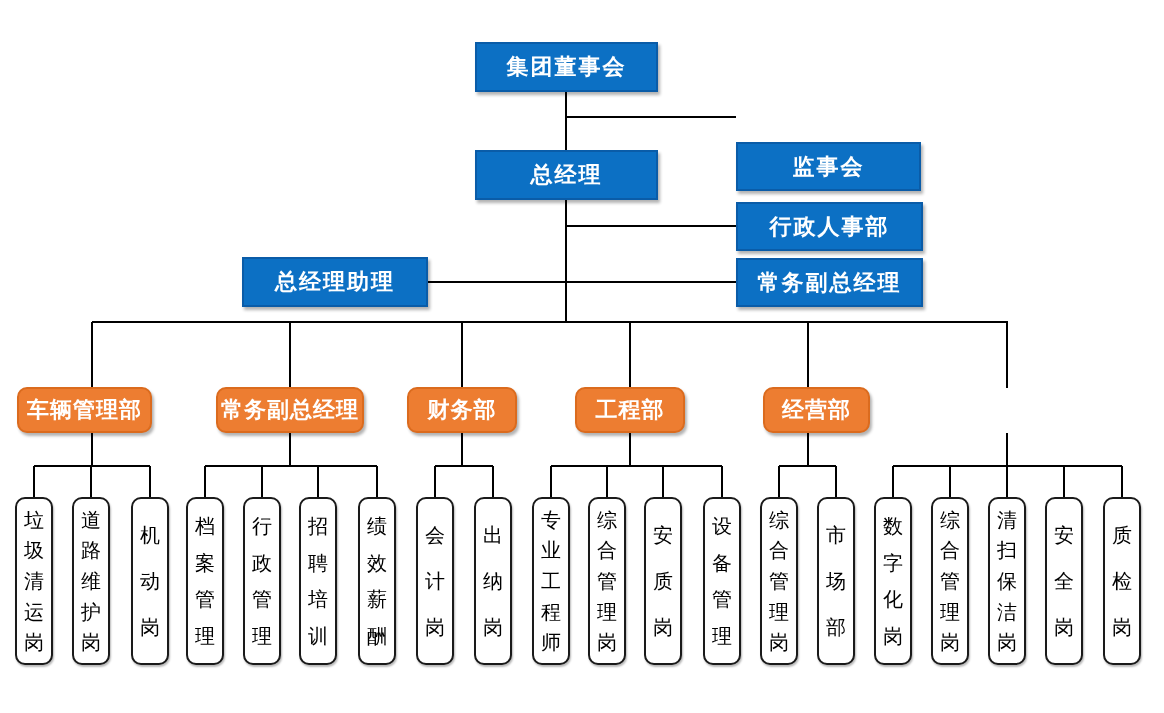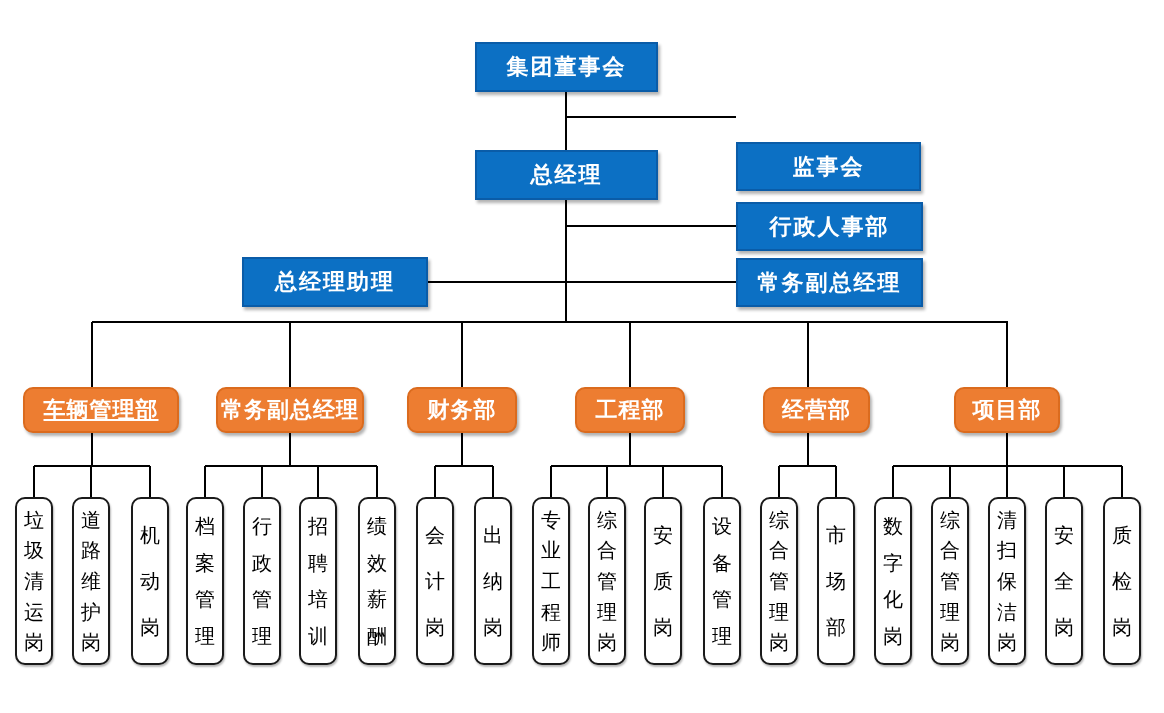--- a/index.html
+++ b/index.html
@@ -37,21 +37,21 @@
     color:#000;font-size:20px;font-weight:500;line-height:1;
   }
   
   #n-board        {left:475px;top:42px; width:183px;height:50px;}
   #n-supervisory  {left:736px;top:94px; width:185px;height:49px;margin-top:48px;}
   #n-gm           {left:475px;top:150px;width:183px;height:50px;}
   #n-exec-vice    {left:736px;top:202px;width:187px;height:49px;}
   #n-gm-assistant {left:242px;top:257px;width:186px;height:50px;}
   #n-project-vice {left:736px;top:258px;width:187px;height:49px;}
   
-  #dept-0{left:23px; width:156px;text-decoration:underline;}
+  #dept-0{left:17px; width:135px;}
   #dept-1{left:216px;width:148px;}
   #dept-2{left:407px;width:110px;}
   #dept-3{left:575px;width:110px;}
   #dept-4{left:755px;width:107px;margin-left:8px;}
   #dept-5{left:954px;width:106px;}
   
   #lf-0-0{left:15px;}  #lf-0-1{left:72px;}  #lf-0-2{left:131px;}
   #lf-1-0{left:186px;} #lf-1-1{left:243px;} #lf-1-2{left:299px;} #lf-1-3{left:358px;}
   #lf-2-0{left:416px;} #lf-2-1{left:474px;}
   #lf-3-0{left:532px;} #lf-3-1{left:588px;} #lf-3-2{left:644px;} #lf-3-3{left:703px;}
@@ -117,21 +117,20 @@
   <div class="exec" id="n-gm">总经理</div>
   <div class="exec" id="n-exec-vice">行政人事部</div>
   <div class="exec" id="n-gm-assistant">总经理助理</div>
   <div class="exec" id="n-project-vice">常务副总经理</div>
 
   <div class="dept" id="dept-0">车辆管理部</div>
   <div class="dept" id="dept-1">常务副总经理</div>
   <div class="dept" id="dept-2">财务部</div>
   <div class="dept" id="dept-3">工程部</div>
   <div class="dept" id="dept-4">经营部</div>
-  <div class="dept" id="dept-5">项目部</div>
 
   <div class="leaf" id="lf-0-0">
       <div class="leaf-label">
         <span>垃</span>
         <span>圾</span>
         <span>清</span>
         <span>运</span>
         <span>岗</span>
       </div>
     </div>

